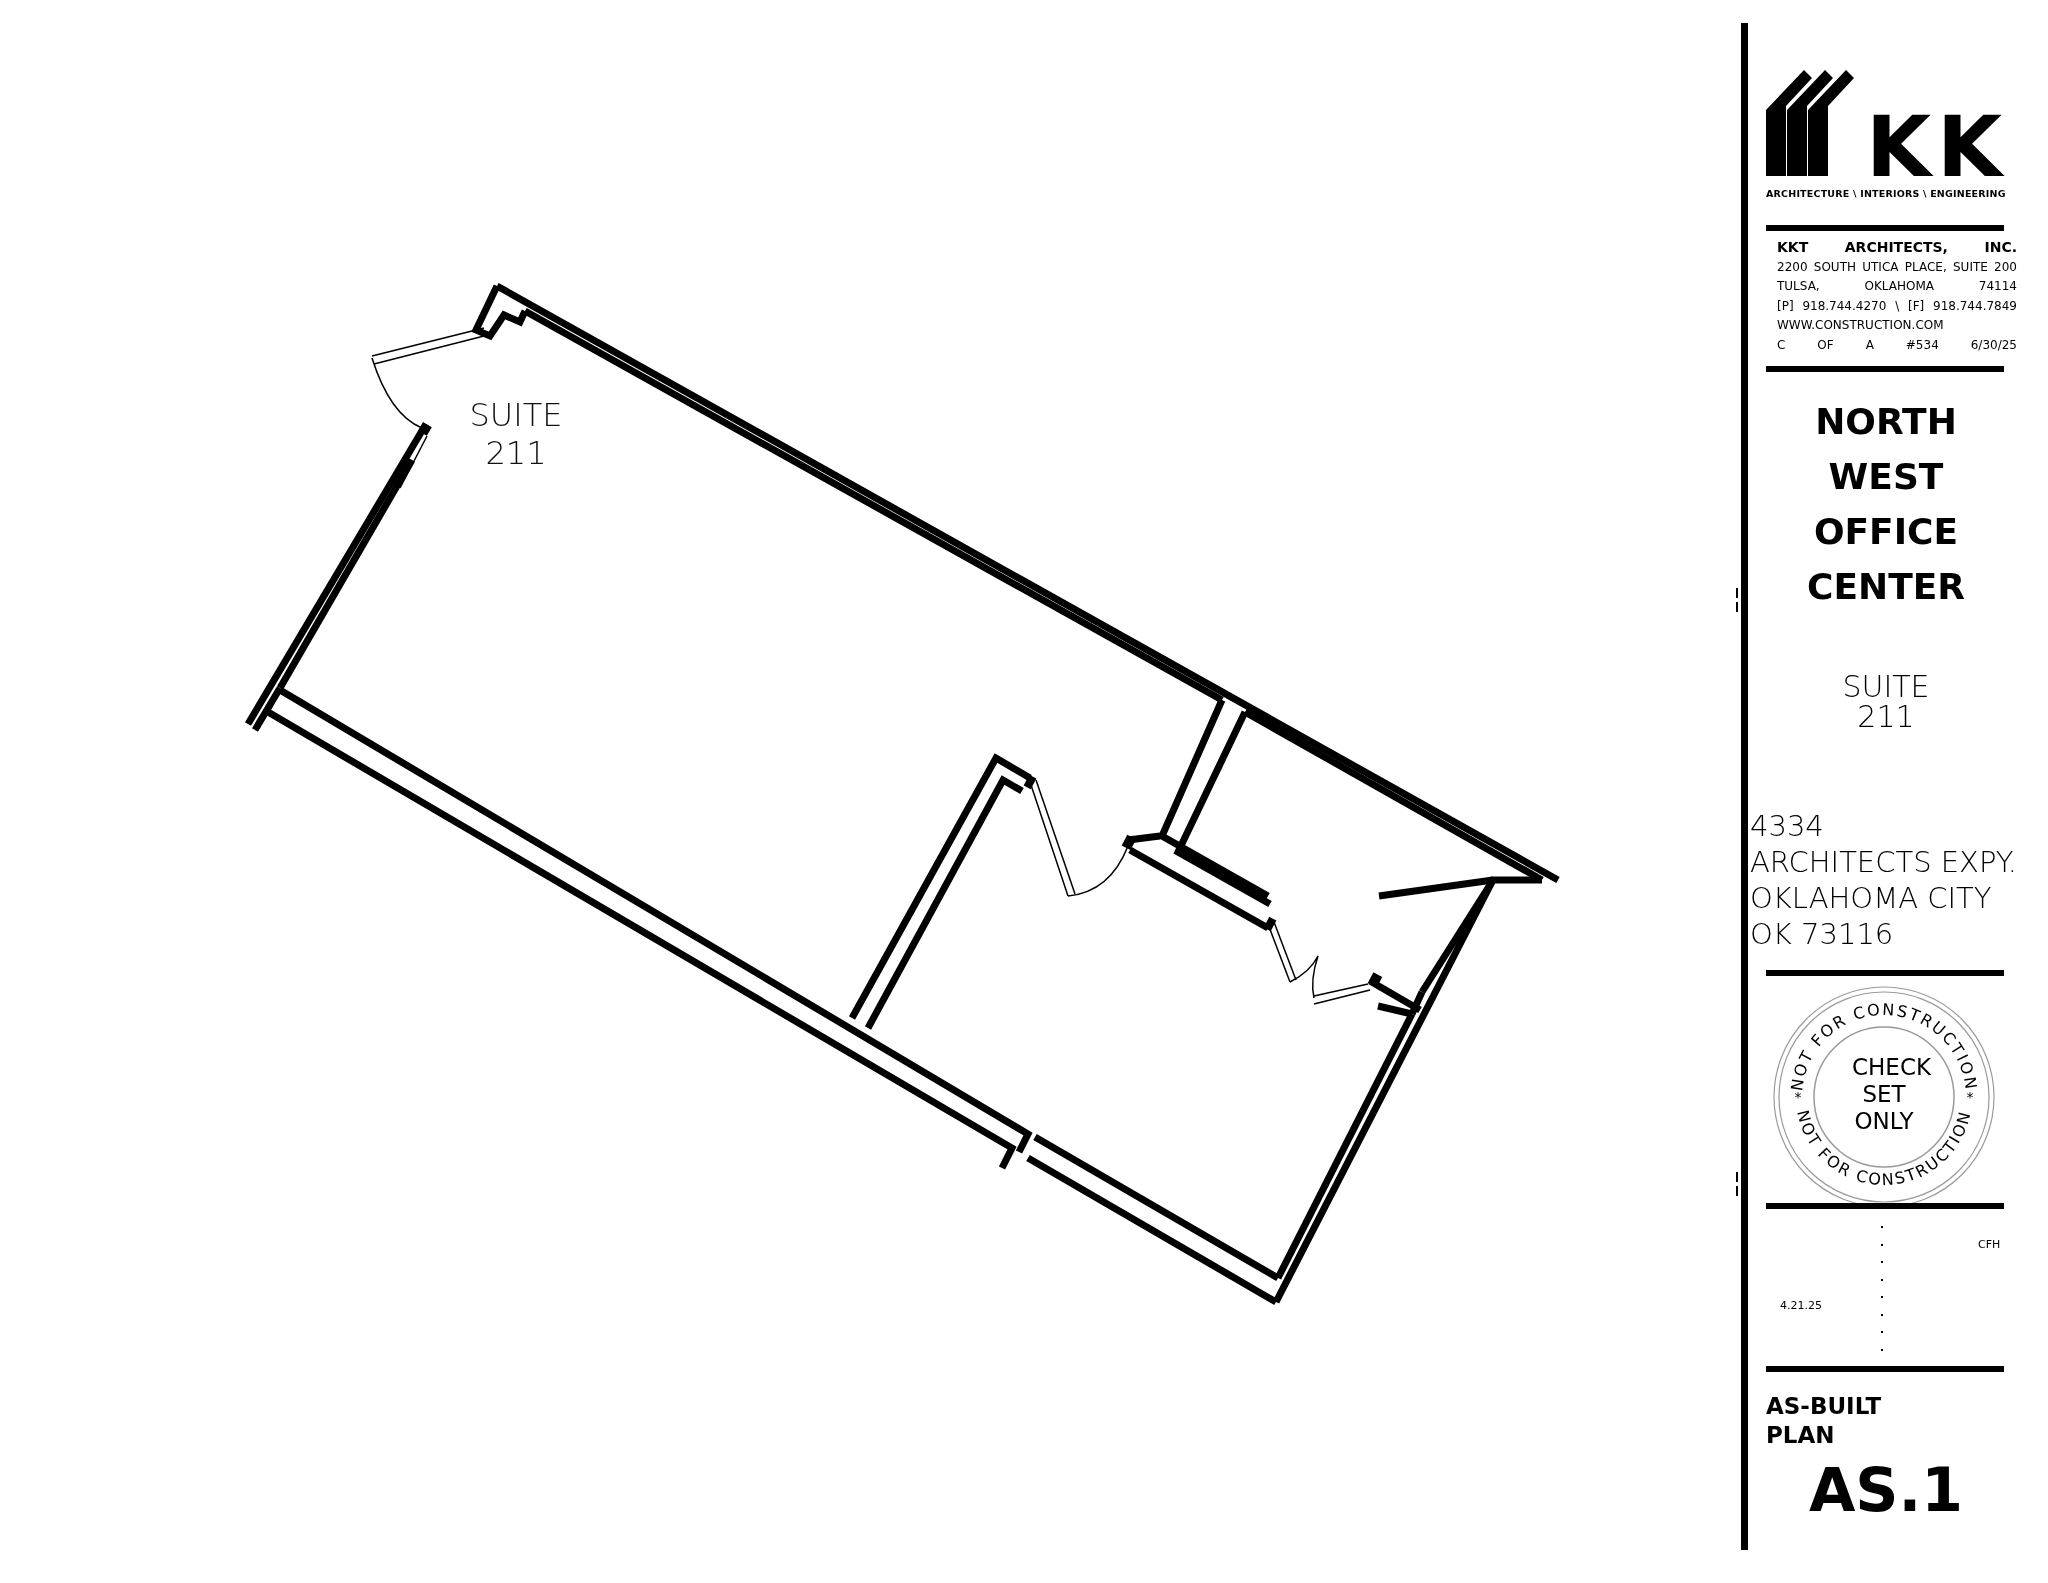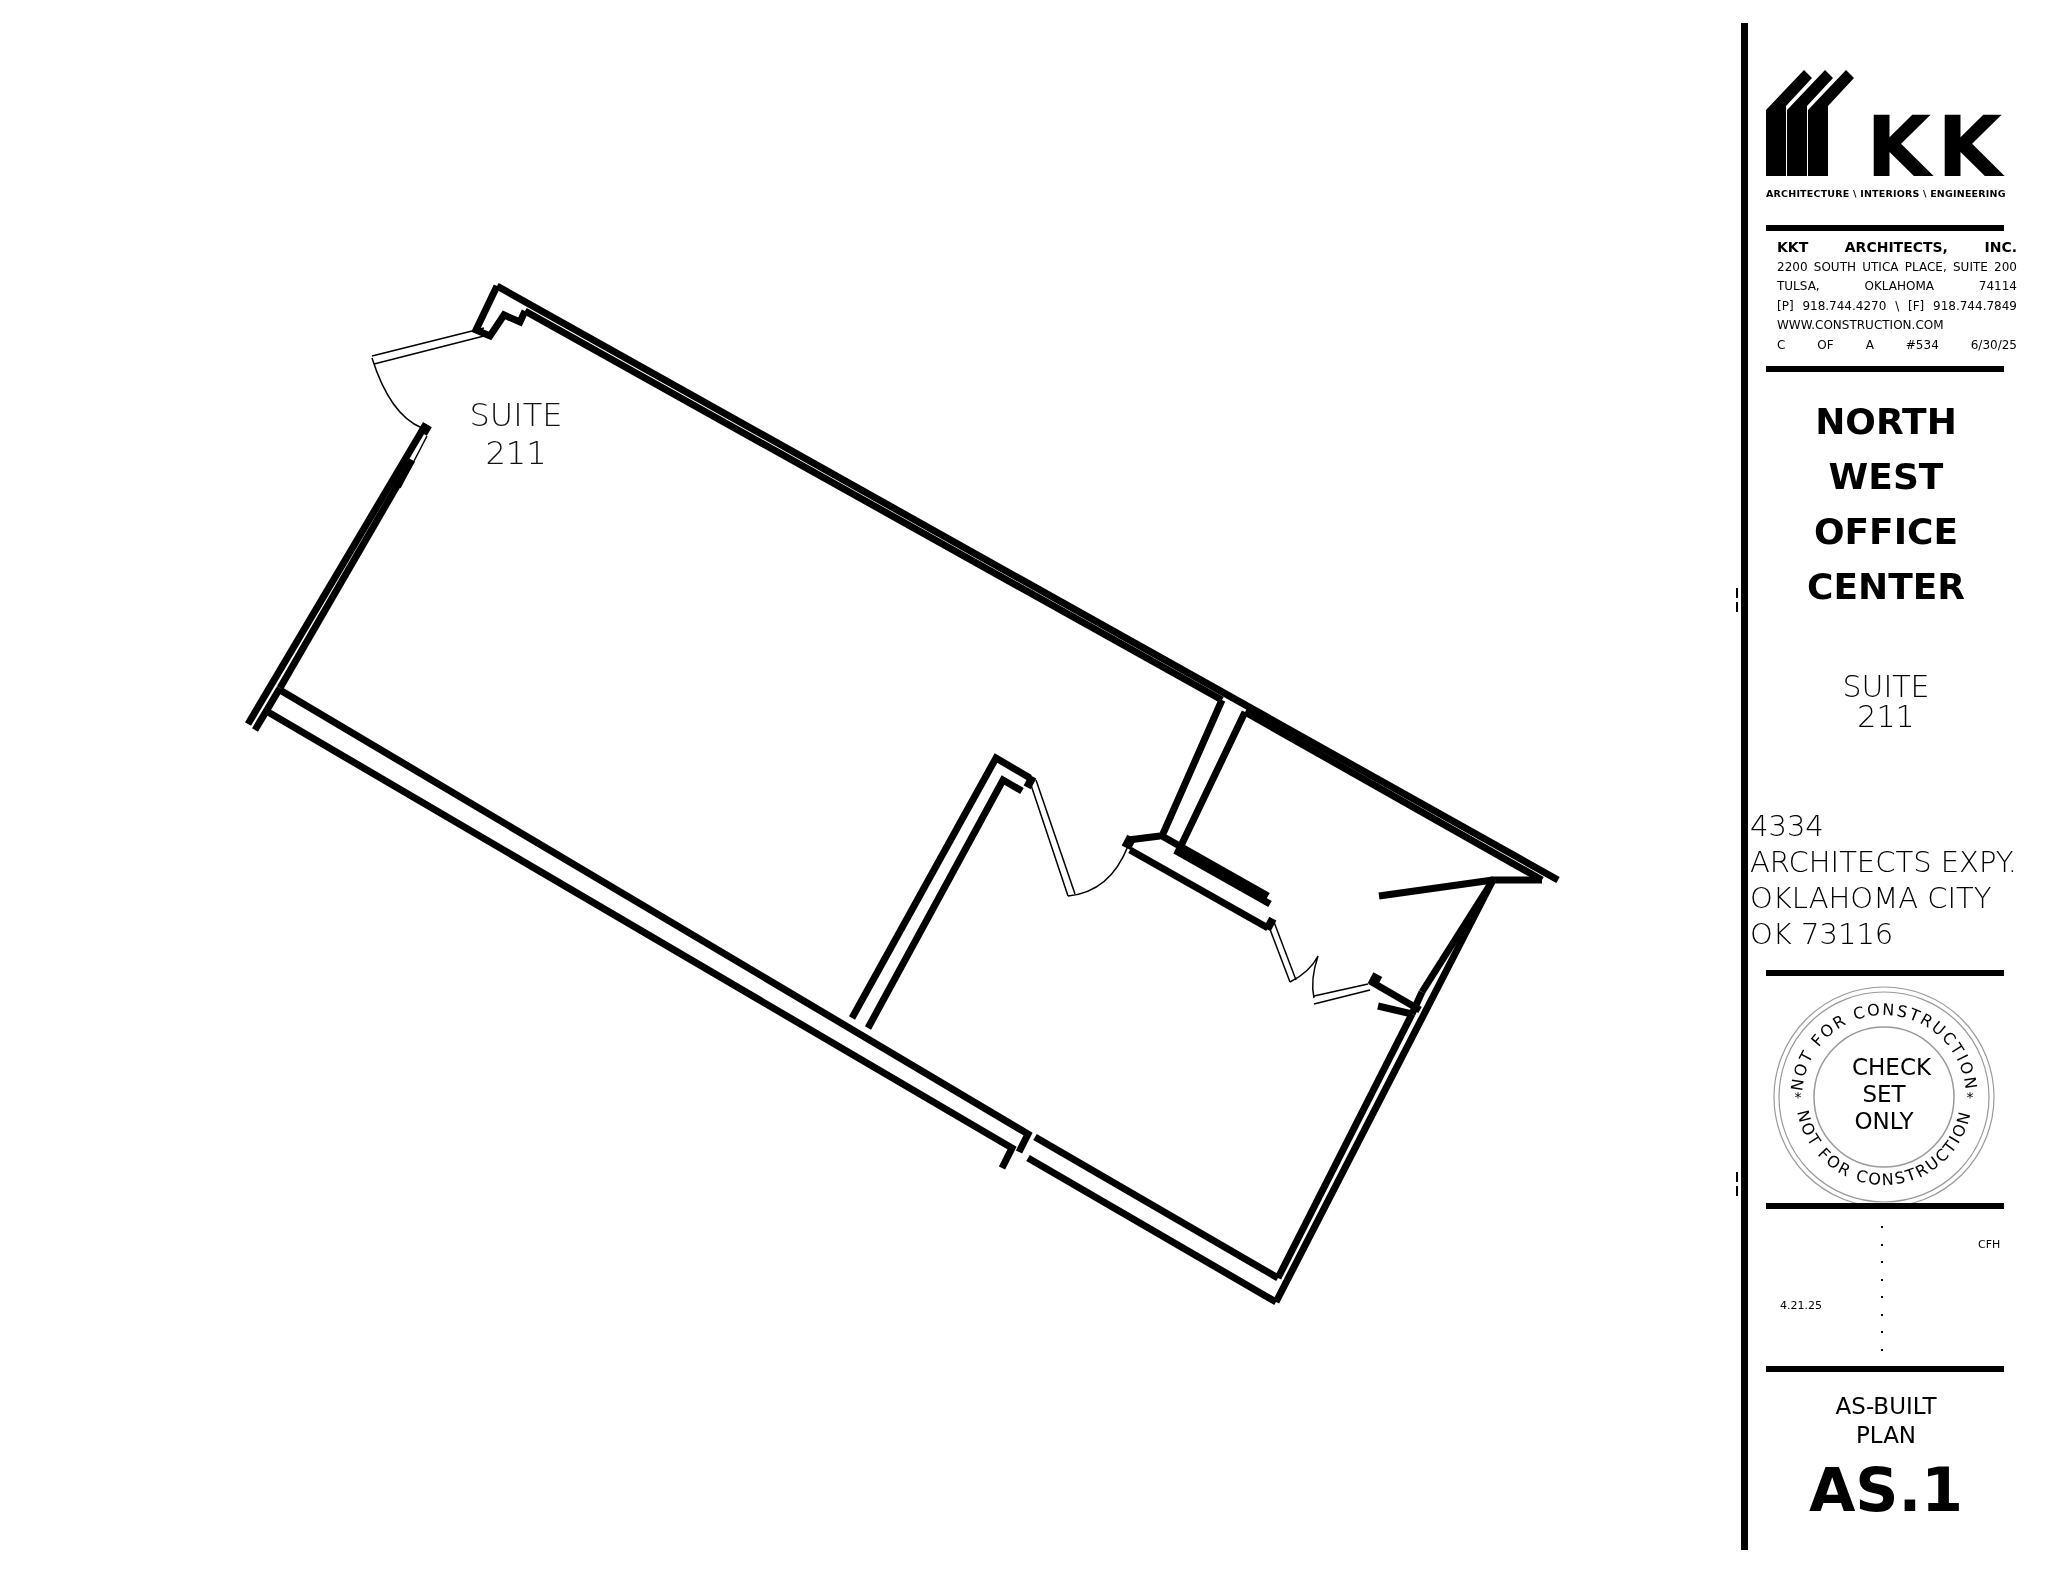--- a/index.html
+++ b/index.html
@@ -16,21 +16,21 @@
   .firm .fname { font-weight: bold; font-size: 14px; letter-spacing: 0; }
   .proj { position: absolute; left: 1766px; top: 394px; width: 240px; text-align: center; font-weight: bold; font-size: 36px; line-height: 55px; }
   .suite { position: absolute; left: 1766px; top: 672px; width: 240px; text-align: center; font-size: 30px; line-height: 30px; font-weight: 300; }
   .addr { position: absolute; left: 1750px; top: 808px; width: 272px; text-align: left; font-size: 29px; line-height: 36px; font-weight: 300; }
   .stamp { position: absolute; left: 1772px; top: 985px; width: 224px; height: 224px; }
   .stamp-center { position: absolute; left: 1852px; top: 1054px; width: 64px; text-align: center; font-size: 23px; line-height: 27px; }
   .rev-date { position: absolute; left: 1780px; top: 1255px; font-size: 11px; margin-top: 44px; }
   .rev-init { position: absolute; left: 1978px; top: 1238px; font-size: 11px; }
   .rev-dots { position: absolute; left: 1881px; top: 1226px; width: 4px; }
   .rev-dots span { display: block; width: 2px; height: 2px; background: #000; margin-bottom: 15.5px; }
-  .sheet-title { position: absolute; left: 1766px; top: 1392px; width: 240px; text-align: center; font-size: 23px; line-height: 29px; font-weight: 400; }
+  .sheet-title { position: absolute; left: 1766px; top: 1392px; width: 240px; font-size: 23px; line-height: 29px; font-weight: 700; }
   .sheet-num { position: absolute; left: 1766px; top: 1455px; width: 240px; text-align: center; font-size: 60px; line-height: 70px; font-weight: bold; }
 </style>
 </head>
 <body>
 
 <svg id="plan" viewBox="0 0 1740 1583" xmlns="http://www.w3.org/2000/svg">
   <g fill="none" stroke="#000" stroke-width="7" stroke-linejoin="miter" stroke-linecap="butt">
 
     <g>
       <polyline points="497,286 1558,880"></polyline>

